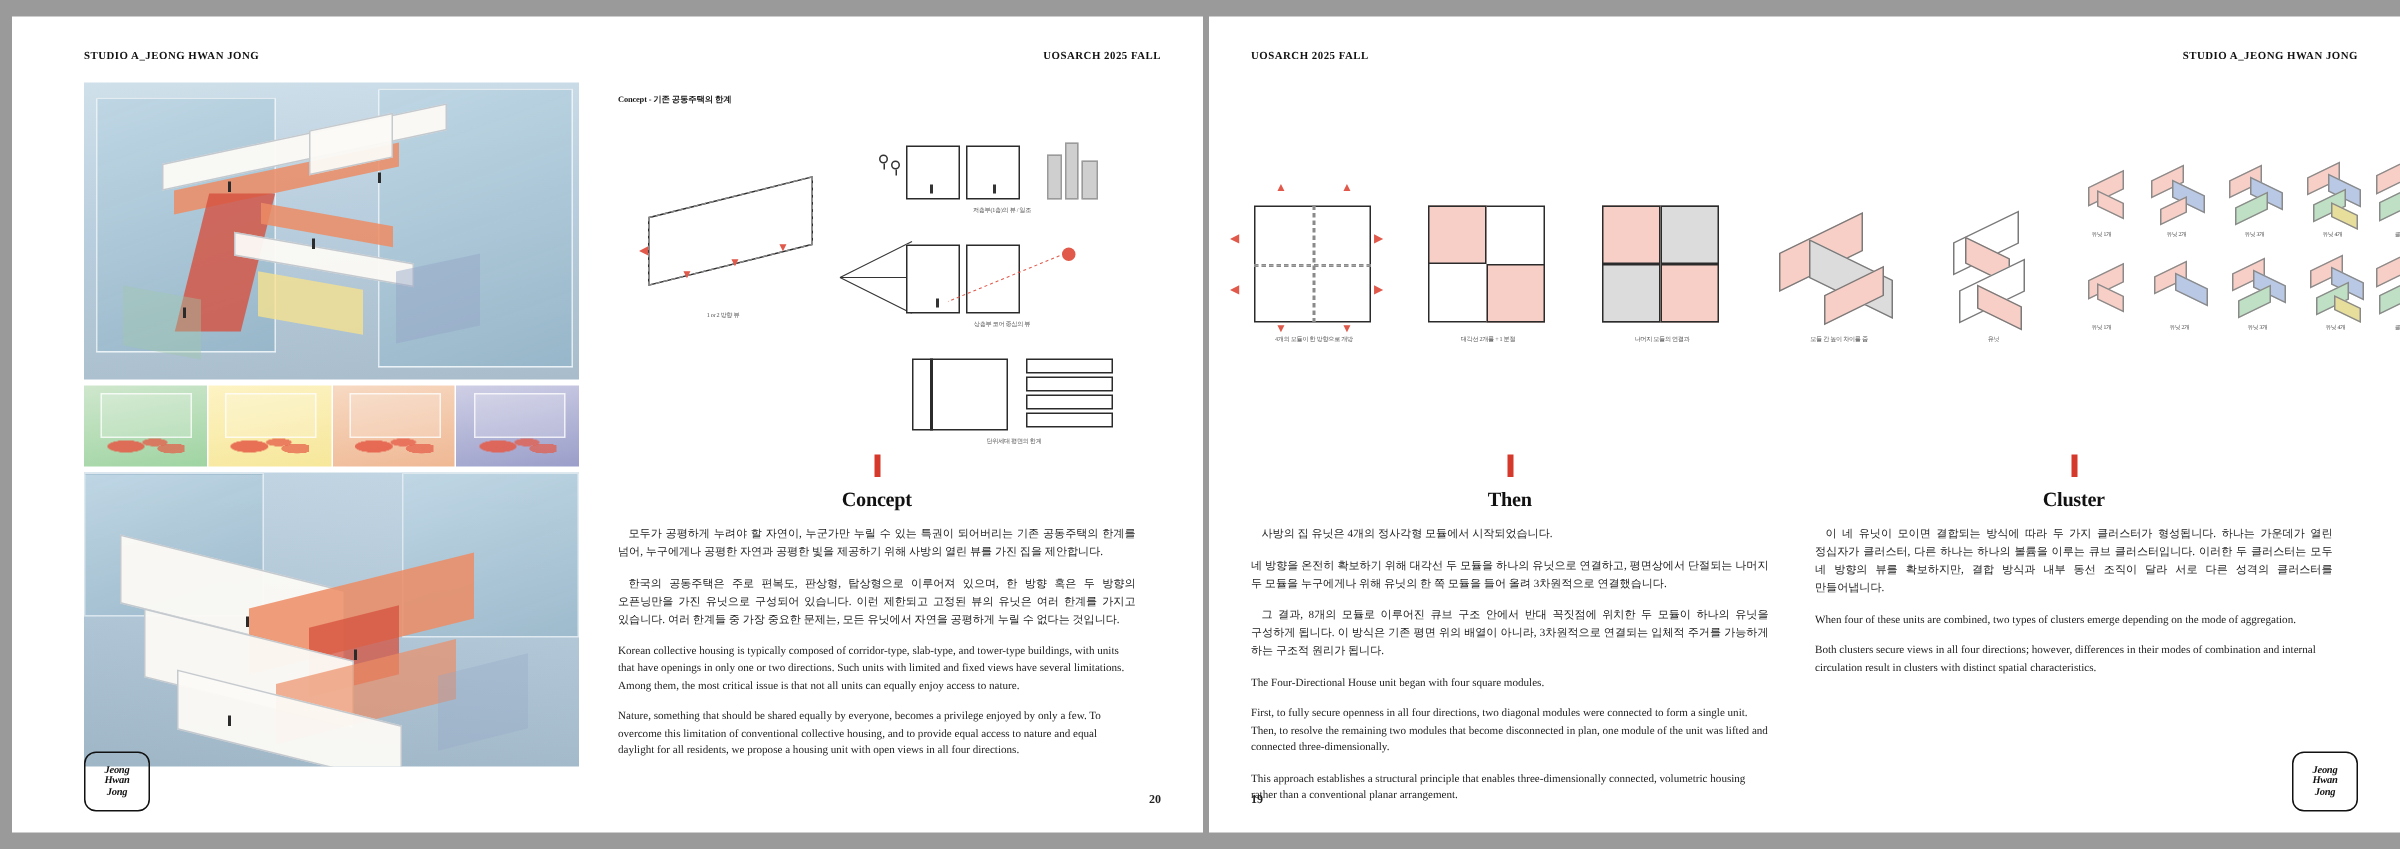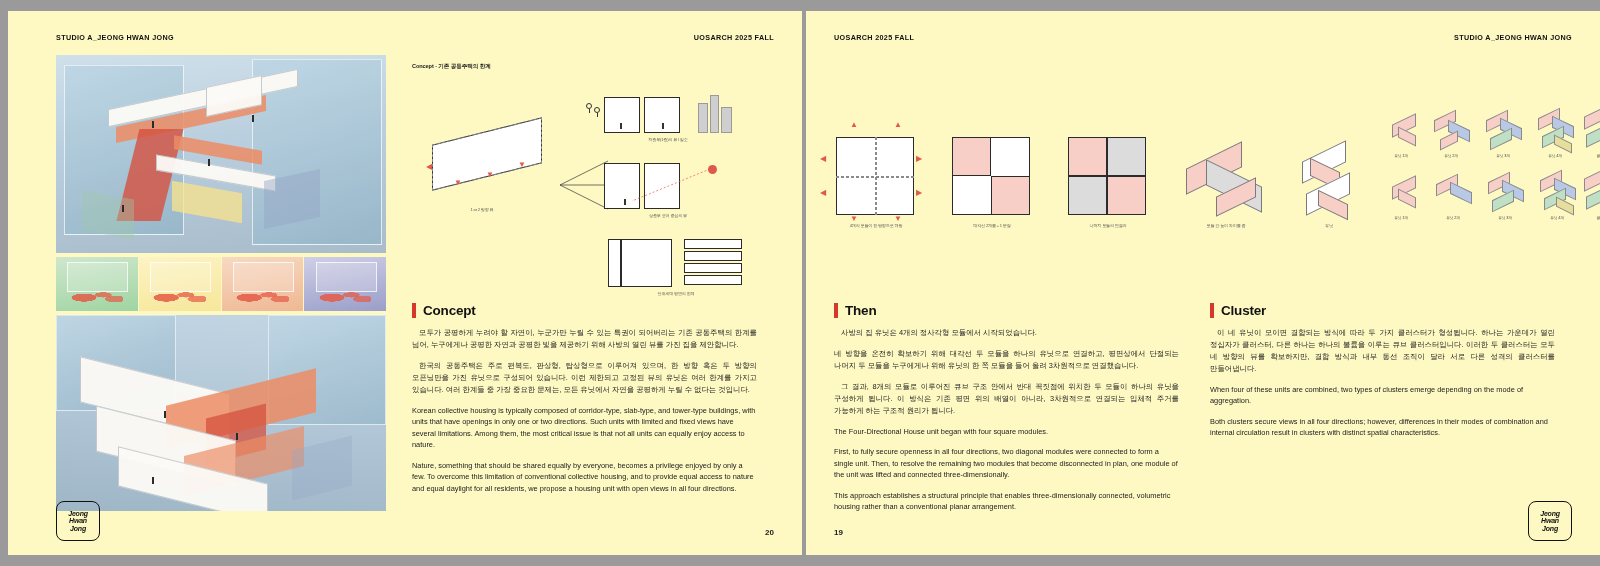--- a/index.html
+++ b/index.html
@@ -13,21 +13,22 @@
   .spread {
     position: relative;
     width: 1600px; height: 566px;
     display: flex;
     background: #9a9a9a;
   }
   .page {
     position: relative;
     width: 863px; height: 544px;
     margin-top: 11px;
-    background: #fef9c3;
+    background: #ffffff;
+    font-family: Liberation Serif, serif;
   }
   .page.left { margin-left: 8px; margin-right: 2px; }
   .page.right { margin-left: 2px; }
 
   
   .page-header {
     position: absolute;
     top: 22px;
     font-size: 7.2px;
     font-weight: bold;
@@ -136,20 +137,21 @@
   }
   .art-left  { left: 404px; top: 292px; }
   .art-right { left: 404px; top: 292px; }
   .art-right2{ left: 28px;  top: 292px; }
 
   .sect-title-row {
     display: flex;
     align-items: center;
     gap: 7px;
     margin-bottom: 9px;
+    flex-direction: column;
   }
   .sect-bar {
     width: 4px; height: 15px;
     background: #d5392b;
   }
   .sect-title {
     font-size: 13.5px;
     font-weight: bold;
     color: #111;
     letter-spacing: -0.2px;

